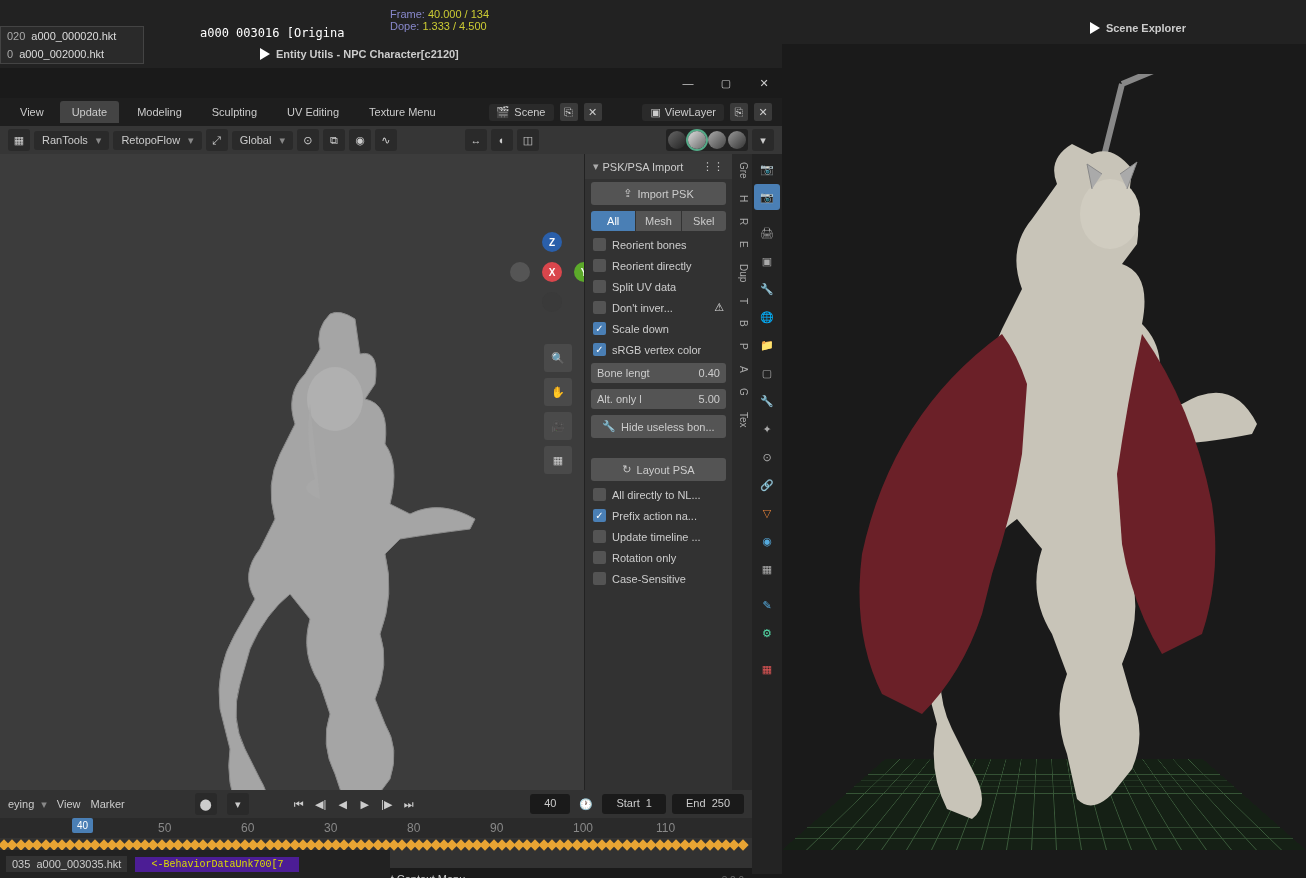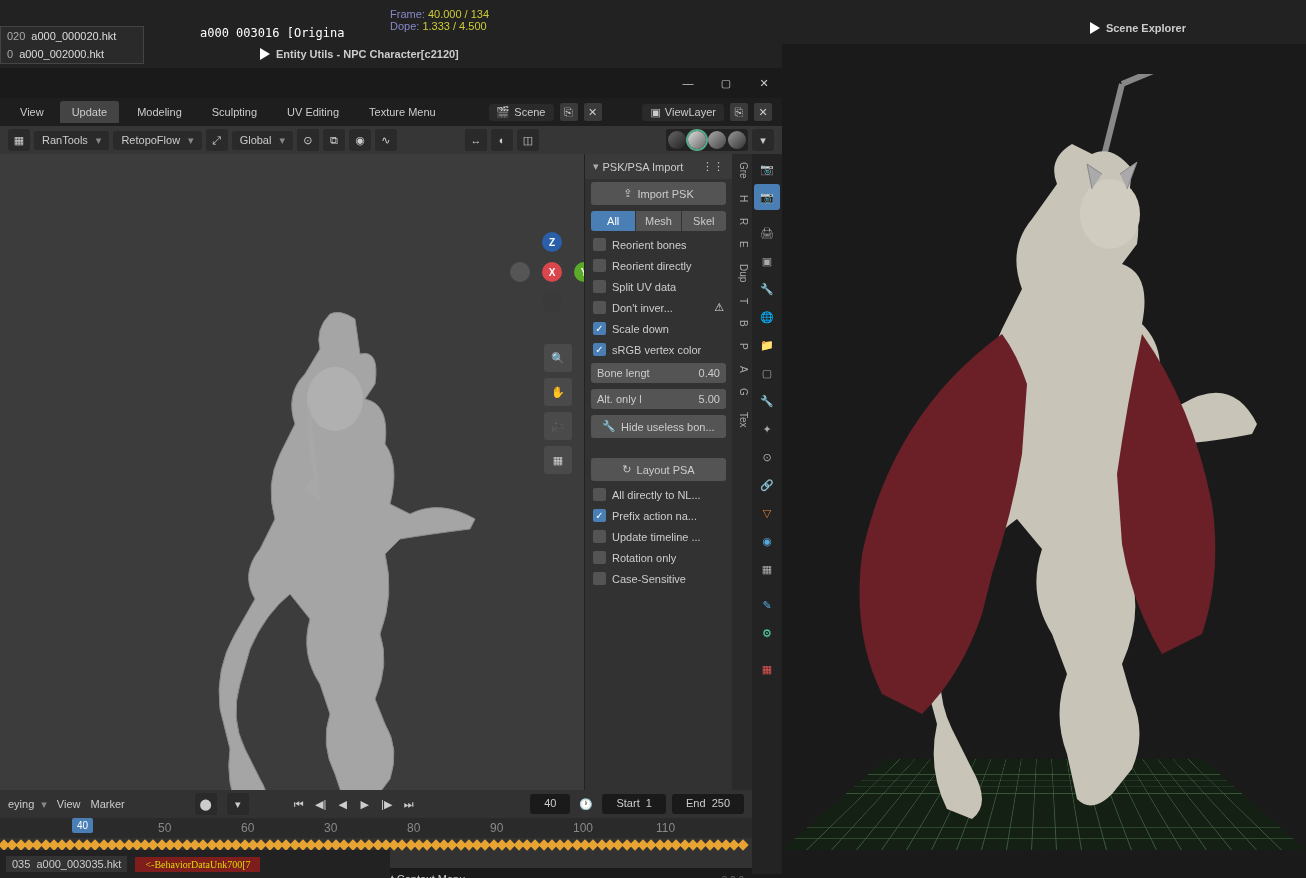--- a/index.html
+++ b/index.html
@@ -101,21 +101,21 @@
 .tick{position:absolute;top:3px;font-size:12px;color:#888}
 .cur-frame{position:absolute;top:0;background:#4a7fb5;padding:2px 5px;color:#fff;font-size:10px;border-radius:2px}
 .tl-track{height:30px;background:#323232;position:relative;padding-top:10px}
 .kf{position:absolute;width:8px;height:8px;background:#e8a433;transform:rotate(45deg);top:3px}
 .tl-status{position:absolute;bottom:0;left:0;right:0;height:22px;background:#1a1a1a;display:flex;align-items:center;padding:0 90px;gap:180px;font-size:10px;color:#888}
 .tl-ver{position:absolute;right:8px;bottom:4px;font-size:10px;color:#666}
 
 
 .bottom-strip{top:850px;left:0;width:390px;height:28px;background:#222;display:flex;align-items:center;gap:8px;padding:0 6px}
 .bs-file{background:#333;padding:2px 6px;font-family:monospace;font-size:10px}
-.bs-behav{background:#7f1d1d;color:#dd0;padding:2px 10px;font-family:Liberation Serif, serif;font-size:10px}
+.bs-behav{background:#4c1d95;color:#dd0;padding:2px 16px;font-family:Liberation Mono, monospace;font-size:10px}
 .watermark{top:900px;left:2px;color:#ddd;font-size:12px;z-index:99}
 
 
 .gameview{top:44px;left:782px;width:524px;height:806px;background:#1a1a1a}
 .grid-floor{position:absolute;bottom:0;left:0;right:0;height:300px;background:
  repeating-linear-gradient(0deg,transparent,transparent 24px,#3a5a3a 24px,#3a5a3a 25px),
  repeating-linear-gradient(90deg,transparent,transparent 24px,#3a5a3a 24px,#3a5a3a 25px),
  #152015;transform:perspective(400px) rotateX(60deg);transform-origin:bottom}
 .char-placeholder{top:30px;left:60px;width:420px;height:760px}
 

